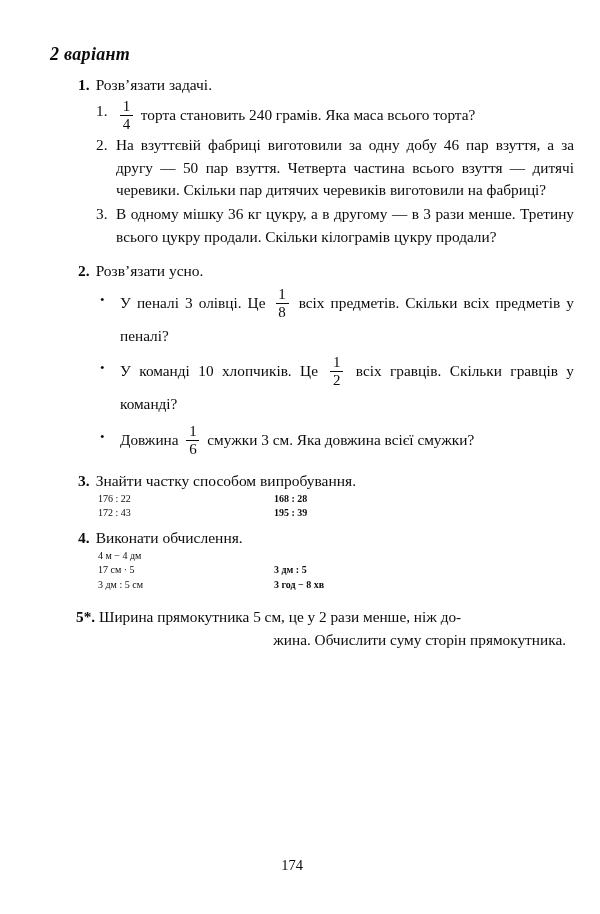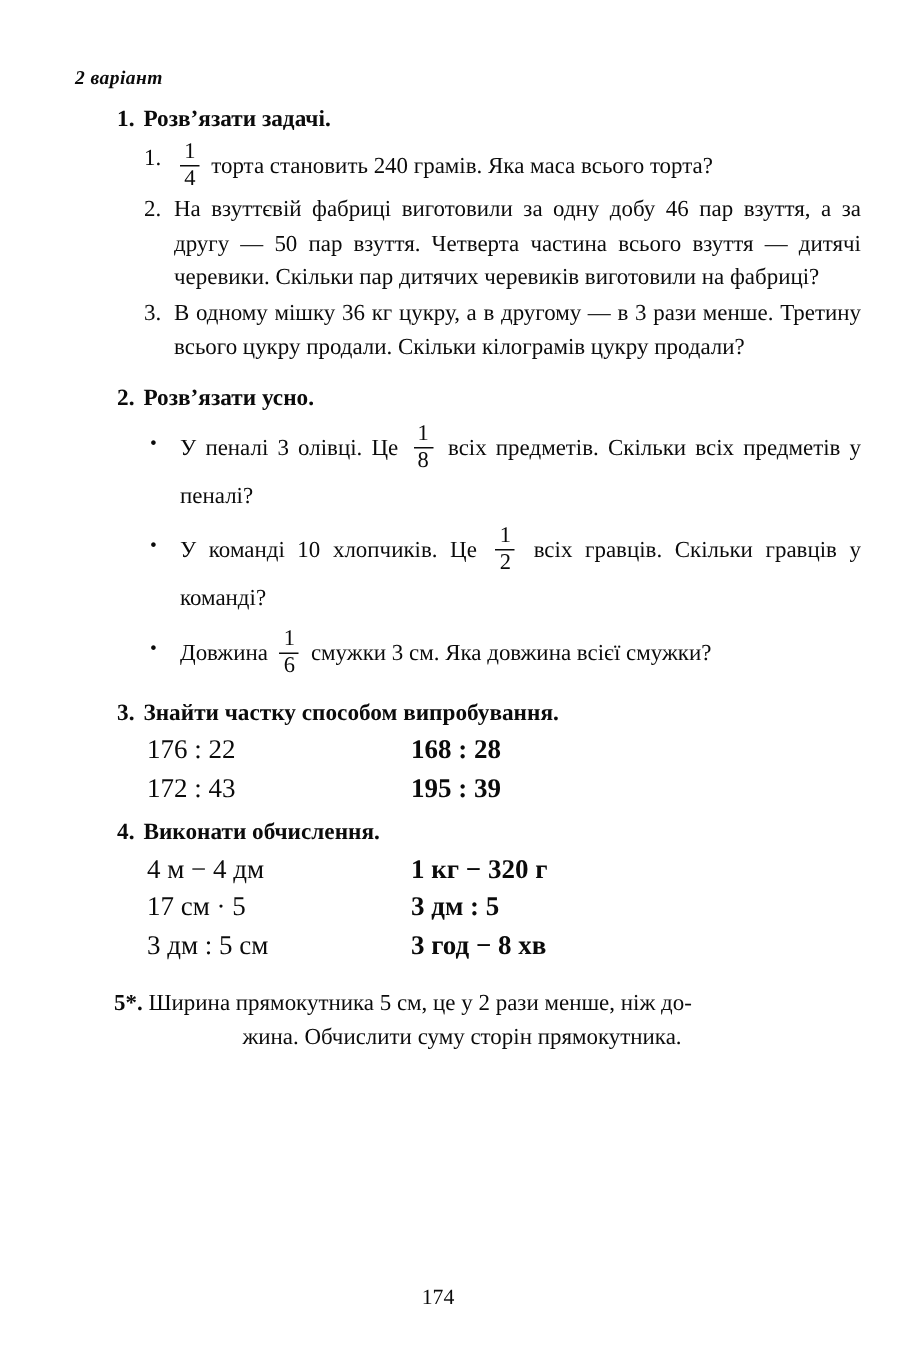--- a/index.html
+++ b/index.html
@@ -21,41 +21,41 @@
     position: absolute;
     inset: 0;
     padding: 44px 26px 0 44px;
     box-sizing: border-box;
   }
 
   
   .variant-title {
     font-weight: bold;
     font-style: italic;
-    font-size: 13px;
+    font-size: 18px;
     letter-spacing: 0.3px;
     margin: 0 0 10px 6px;
   }
 
   
   .task-block { margin: 0; }
 
   .task-head {
     display: flex;
     align-items: baseline;
     font-size: 15.5px;
     line-height: 1.33;
     margin-left: 34px;
   }
   .task-head .num {
     font-weight: bold;
     margin-right: 6px;
     flex: none;
   }
-  .task-head .txt { font-weight: bold; }
+  .task-head .txt { font-weight: normal; }
 
   
   .sub-list {
     margin: 4px 0 0 0;
     padding: 0;
     list-style: none;
   }
   .sub-item {
     display: flex;
     align-items: flex-start;
@@ -121,40 +121,40 @@
     width: 100%;
     min-width: 13px;
     border-top: 1.4px solid #0b0b0b;
   }
   .frac .d { padding: 1px 2px 0; }
 
   
   .cols {
     margin-left: 54px;
     margin-top: 1px;
-    font-size: 18px;
+    font-size: 10px;
     line-height: 1.42;
   }
   .cols .row { display: flex; }
   .cols .c1 { width: 176px; flex: none; }
   .cols .c2 { flex: 1; font-weight: bold; }
 
   .spacer-sm { height: 7px; }
   .spacer-md { height: 11px; }
 
   
   .starred {
     margin: 14px 8px 0 6px;
     font-size: 15.3px;
     line-height: 1.5;
     text-align: justify;
     text-indent: 26px;
   }
   .starred .num { font-weight: bold; }
-  .starred .tail { display: block; text-indent: 0; text-align: center; }
+  .starred .tail { display: block; text-indent: 0; text-align: right; }
 
   
   .page-number {
     position: absolute;
     left: 0;
     right: 16px;
     top: 857px;
     text-align: center;
     font-size: 14.5px;
   }
@@ -285,21 +285,20 @@
   <div class="spacer-sm"></div>
 
   <div class="task-block">
     <div class="task-head" style="margin-left:34px">
       <span class="num">4.</span>
       <span class="txt">Виконати обчислення.</span>
     </div>
     <div class="cols">
       <div class="row">
         <span class="c1">4 м − 4 дм</span>
-        <span class="c2">1 кг − 320 г</span>
       </div>
       <div class="row">
         <span class="c1">17 см · 5</span>
         <span class="c2">3 дм : 5</span>
       </div>
       <div class="row">
         <span class="c1">3 дм : 5 см</span>
         <span class="c2">3 год − 8 хв</span>
       </div>
     </div>

